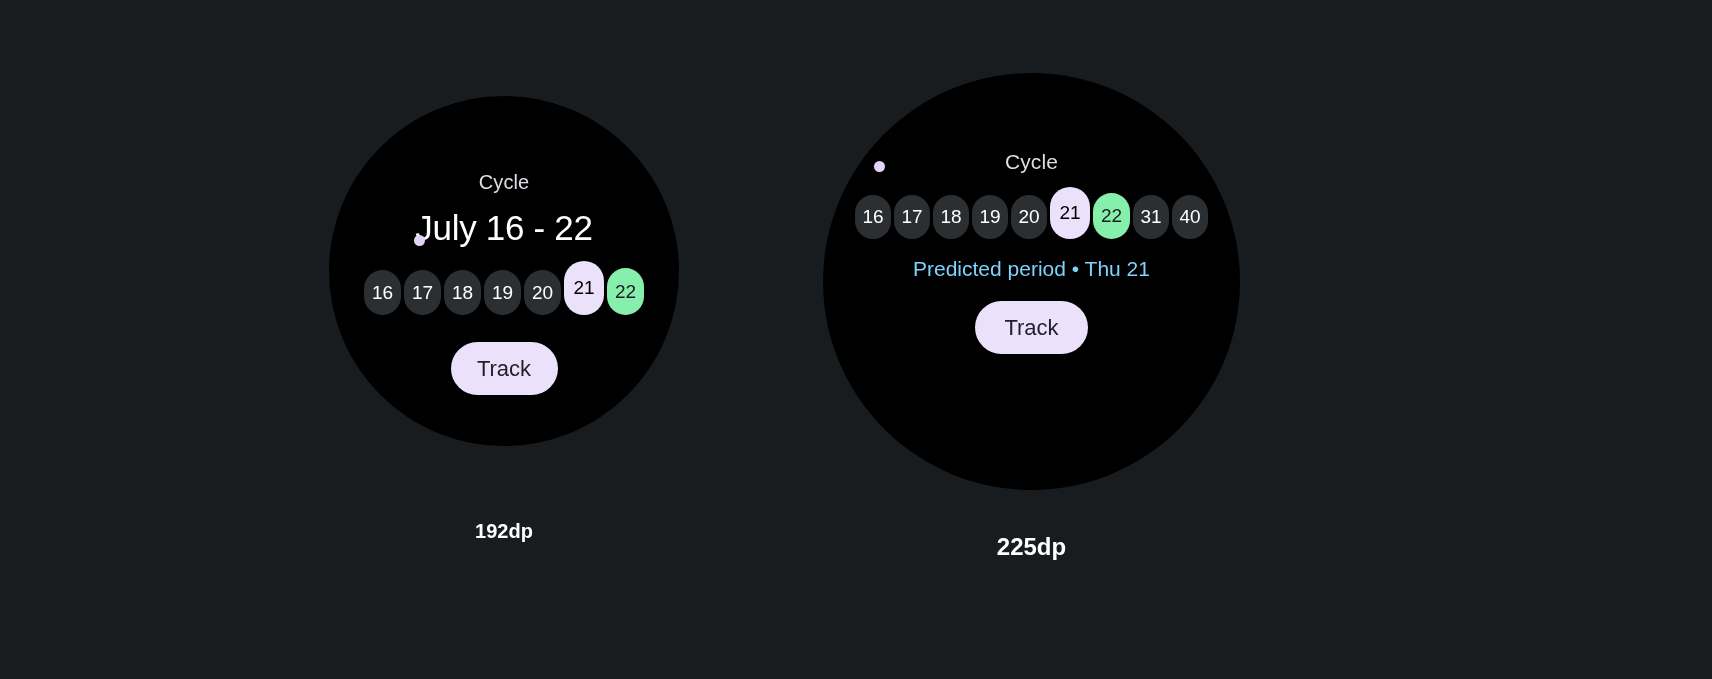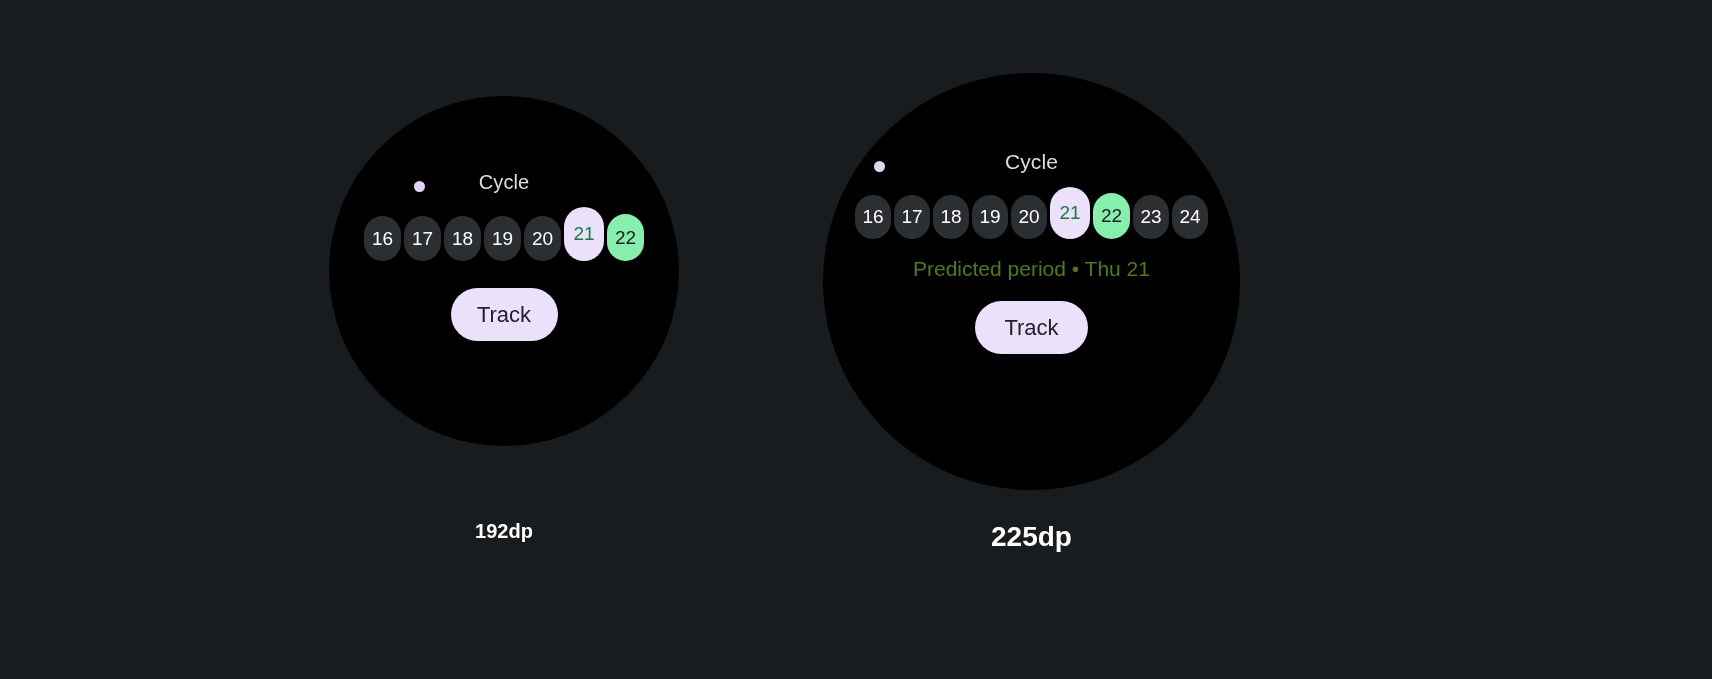--- a/index.html
+++ b/index.html
@@ -58,33 +58,33 @@
     display: flex;
     align-items: center;
     justify-content: center;
     color: #ffffff;
     background: #2c2f31;
     font-weight: 400;
     flex: 0 0 auto;
   }
   .pill.selected {
     background: #ece1fa;
-    color: #15803d;
+    color: #000000;
   }
   .pill.accent {
     background: #86efac;
     color: #1d1b20;
   }
   .today-dot {
     position: absolute;
     border-radius: 50%;
     background: #e3d4f7;
   }
   .predicted {
-    color: #4d7c0f;
+    color: #7dd3fc;
     font-weight: 400;
     white-space: nowrap;
   }
   .track-btn {
     display: flex;
     align-items: center;
     justify-content: center;
     background: #ece1fa;
     color: #22202a;
     border: none;
@@ -134,31 +134,32 @@
   #watch-b .pill.selected { height: 52px; width: 40px; border-radius: 21px; }
   #watch-b .pill.accent   { height: 46px; width: 37px; border-radius: 20px; }
   #watch-b .today-dot { width: 11px; height: 11px; left: 19px; top: -26px; }
   #watch-b .predicted { font-size: 21px; margin-top: 18px; }
   #watch-b .track-btn {
     width: 113px; height: 53px;
     border-radius: 27px;
     font-size: 22px;
     margin-top: 20px;
   }
-  #watch-b-caption { margin-top: 31px; font-size: 28px; }
+  #watch-b-caption { margin-top: 43px; font-size: 24px; }
 </style>
 </head>
 <body>
 
 <div class="stage">
 
   <div class="watch-group" id="watch-a-group">
     <div class="watch" id="watch-a">
       <div class="watch-inner">
         <div class="cycle-label">Cycle</div>
+        <div class="range-title">July 16 - 22</div>
         <div class="pill-row">
           <span class="today-dot"></span>
           <div class="pill">16</div>
           <div class="pill">17</div>
           <div class="pill">18</div>
           <div class="pill">19</div>
           <div class="pill">20</div>
           <div class="pill selected">21</div>
           <div class="pill accent">22</div>
         </div>
@@ -174,22 +175,22 @@
         <div class="cycle-label">Cycle</div>
         <div class="pill-row">
           <span class="today-dot"></span>
           <div class="pill">16</div>
           <div class="pill">17</div>
           <div class="pill">18</div>
           <div class="pill">19</div>
           <div class="pill">20</div>
           <div class="pill selected">21</div>
           <div class="pill accent">22</div>
-          <div class="pill">23</div>
-          <div class="pill">24</div>
+          <div class="pill">31</div>
+          <div class="pill">40</div>
         </div>
         <div class="predicted">Predicted period • Thu 21</div>
         <button class="track-btn">Track</button>
       </div>
     </div>
     <div class="size-caption" id="watch-b-caption">225dp</div>
   </div>
 
 </div>
 

